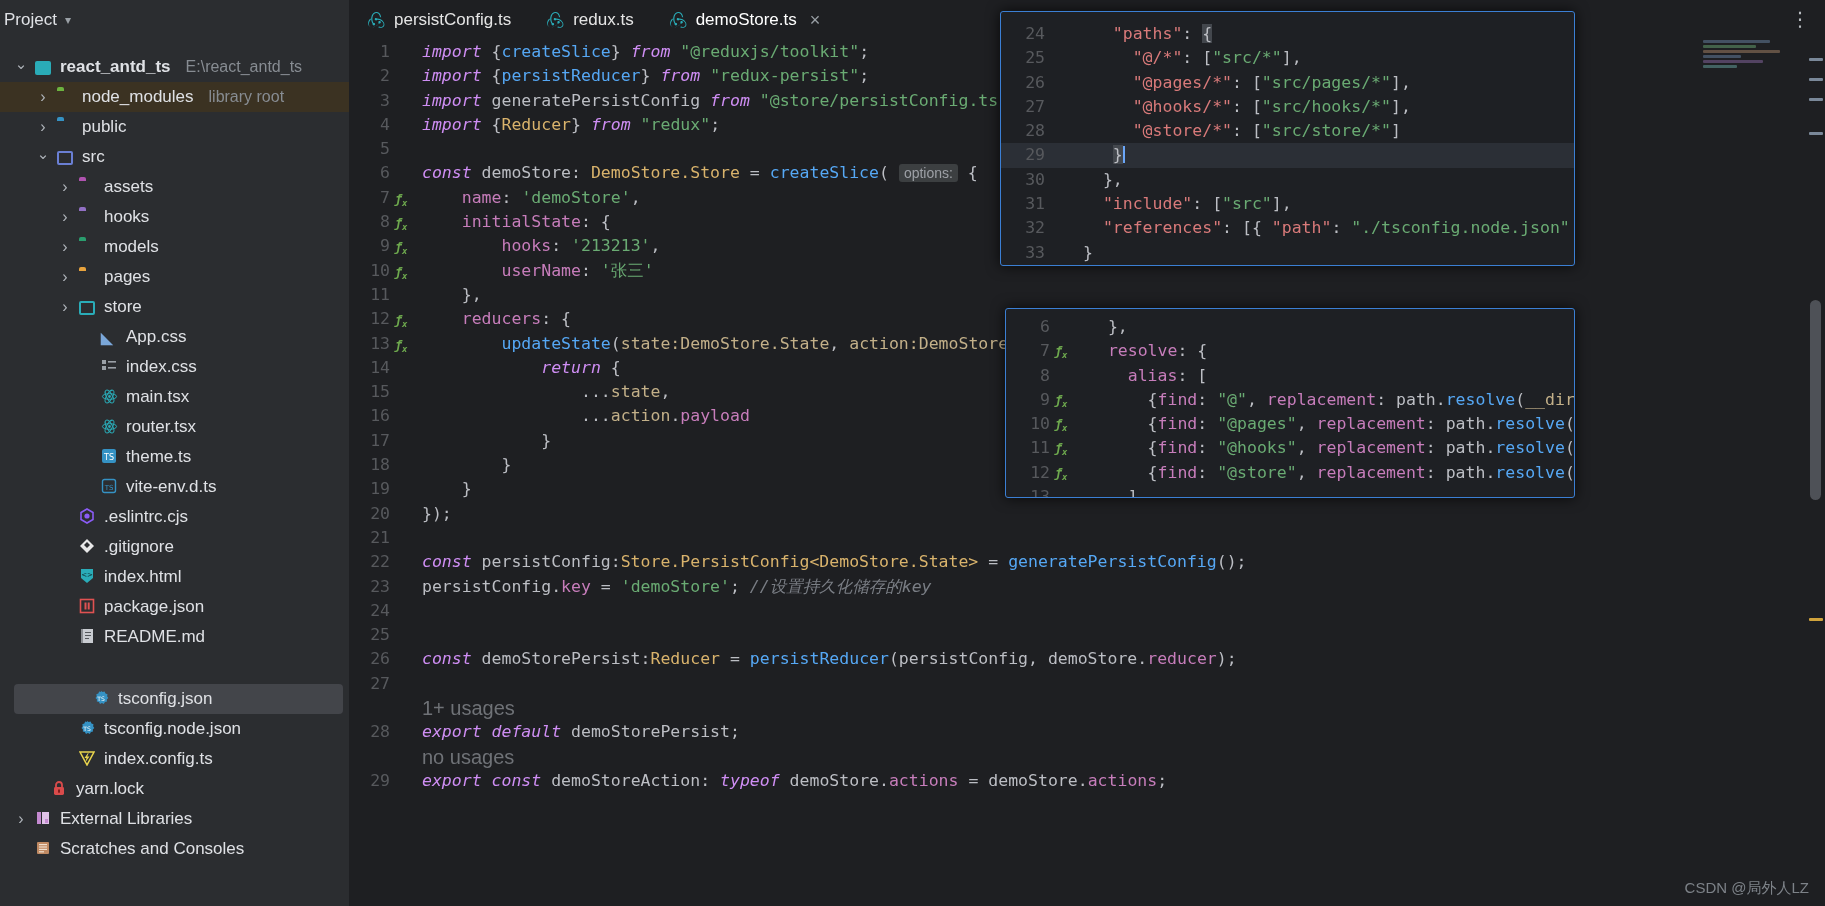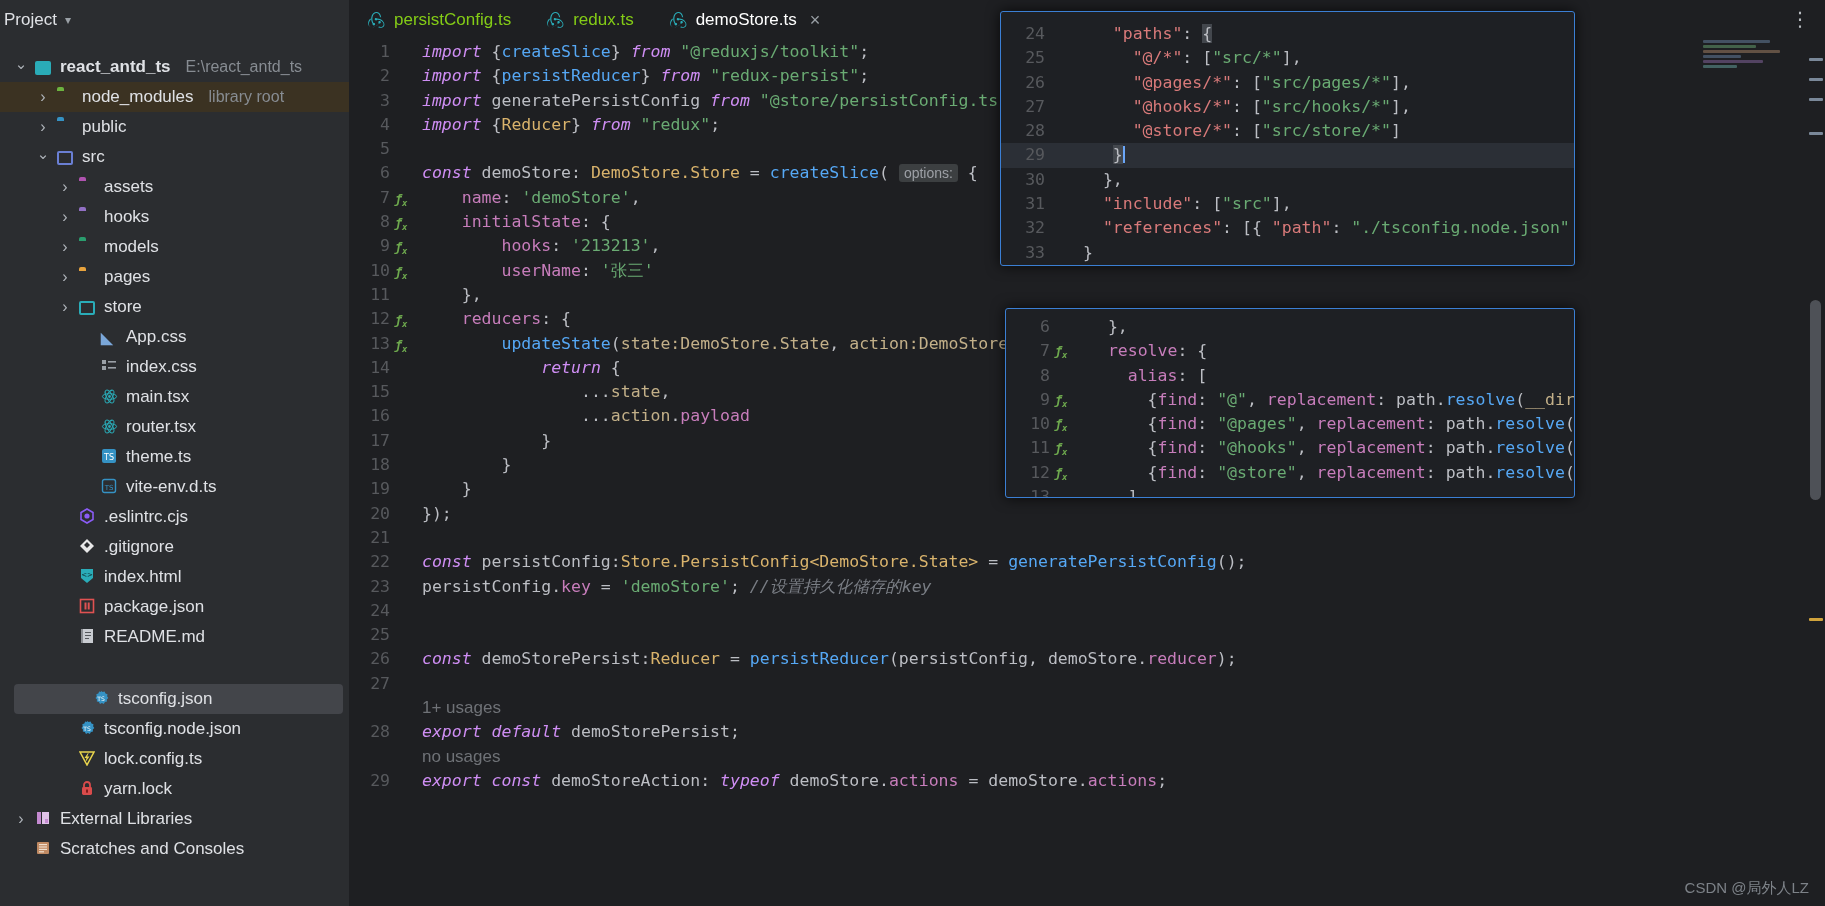--- a/index.html
+++ b/index.html
@@ -49,36 +49,36 @@
   .folder:before { content:""; position:absolute; left:0; top:-3px; width:7px; height:4px; border-radius:2px 2px 0 0; background: inherit; }
 
   
   .main { flex: 1; position: relative; height: 906px; background: #1e1f22; overflow: hidden; }
   .tabbar {
     height: 40px; display: flex; align-items: stretch;
     background: #1e1f22;
   }
   .tab {
     display:flex; align-items:center; gap:9px;
-    padding: 0 18px; font-size: 17px; color:#84cc16; cursor: default;
+    padding: 0 18px; font-size: 17px; color:#e5e5e5; cursor: default;
     position: relative;
   }
   .tab.active { color:#ffffff; }
   .tab .close { color:#9aa0a6; font-size:18px; margin-left:4px; }
   .redux-ico { width:17px; height:17px; flex:0 0 17px; }
 
   .editor { position:absolute; left:0; top:40px; right:0; bottom:0; background:#1e1f22; }
   .gutter-bg { position:absolute; left:0; top:0; width:62px; height:100%; background:#1e1f22; }
   .codewrap { position:absolute; left:0; top:0; right:0; bottom:0;
     font-family: "DejaVu Sans Mono", monospace; font-size: 16.5px; line-height: 24.3px; }
   .cline { display:flex; align-items:flex-start; height:24.3px; white-space:pre; }
   .lnum { width:40px; text-align:right; color:#57595d; flex:0 0 40px; padding-right:0; }
   .fxmark { width:22px; flex:0 0 22px; text-align:center; color:#6ea94e; font-size:12px; font-style:italic; font-weight:bold; position:relative; top:1px;}
   .ctext { padding-left:10px; color:#bcbec4; }
-  .usages { color:#6f7277; font-size:17px; font-family:"Liberation Sans", sans-serif; padding-left:72px; height:24.3px; display:flex; align-items:center;}
+  .usages { color:#6f7277; font-size:20px; font-family:"Liberation Sans", sans-serif; padding-left:72px; height:24.3px; display:flex; align-items:center;}
 
   
   .kw  { color:#cf8ef4; font-style: italic; }
   .str { color:#6aab73; }
   .fn  { color:#56a8f5; }
   .prop{ color:#c77dbb; }
   .type{ color:#d9b36c; }
   .cmt { color:#7a7e85; font-style:italic; }
   .param{ color:#c3b089; }
   .pale{ color:#bcbec4; }
@@ -280,23 +280,23 @@
               <text x="8" y="10.5" font-size="6" fill="#fff" text-anchor="middle" font-family="DejaVu Sans">TS</text>
             </svg></span>
           <span class="lbl">tsconfig.node.json</span>
         </div>
         <div class="row" style="padding-left: 58px;">
           <span class="arrow empty"></span>
           <span class="ico"><svg width="16" height="16" viewBox="0 0 16 16">
               <polygon points="1,2 15,2 8,15" fill="none" stroke="#e8d44d" stroke-width="1.5"></polygon>
               <polygon points="9,3 5.5,8 7.5,8 6.5,12 10.5,6.5 8.3,6.5 9.6,3" fill="#e8d44d"></polygon>
             </svg></span>
-          <span class="lbl">lock.config.ts</span>
-        </div>
-        <div class="row" style="padding-left: 58px;">
+          <span class="lbl">index.config.ts</span>
+        </div>
+        <div class="row" style="padding-left: 30px;">
           <span class="arrow empty"></span>
           <span class="ico"><svg width="16" height="16" viewBox="0 0 16 16">
               <rect x="3" y="7" width="10" height="8" rx="1.4" fill="#d94b4b"></rect>
               <path d="M5 7 V5 a3 3 0 0 1 6 0 V7" fill="none" stroke="#d94b4b" stroke-width="1.8"></path>
               <rect x="7.2" y="9.5" width="1.6" height="3.2" fill="#6b1111"></rect>
             </svg></span>
           <span class="lbl">yarn.lock</span>
         </div>
         <div class="row" style="padding-left: 14px;">
           <span class="arrow" style="font-size: 16px;">›</span>

